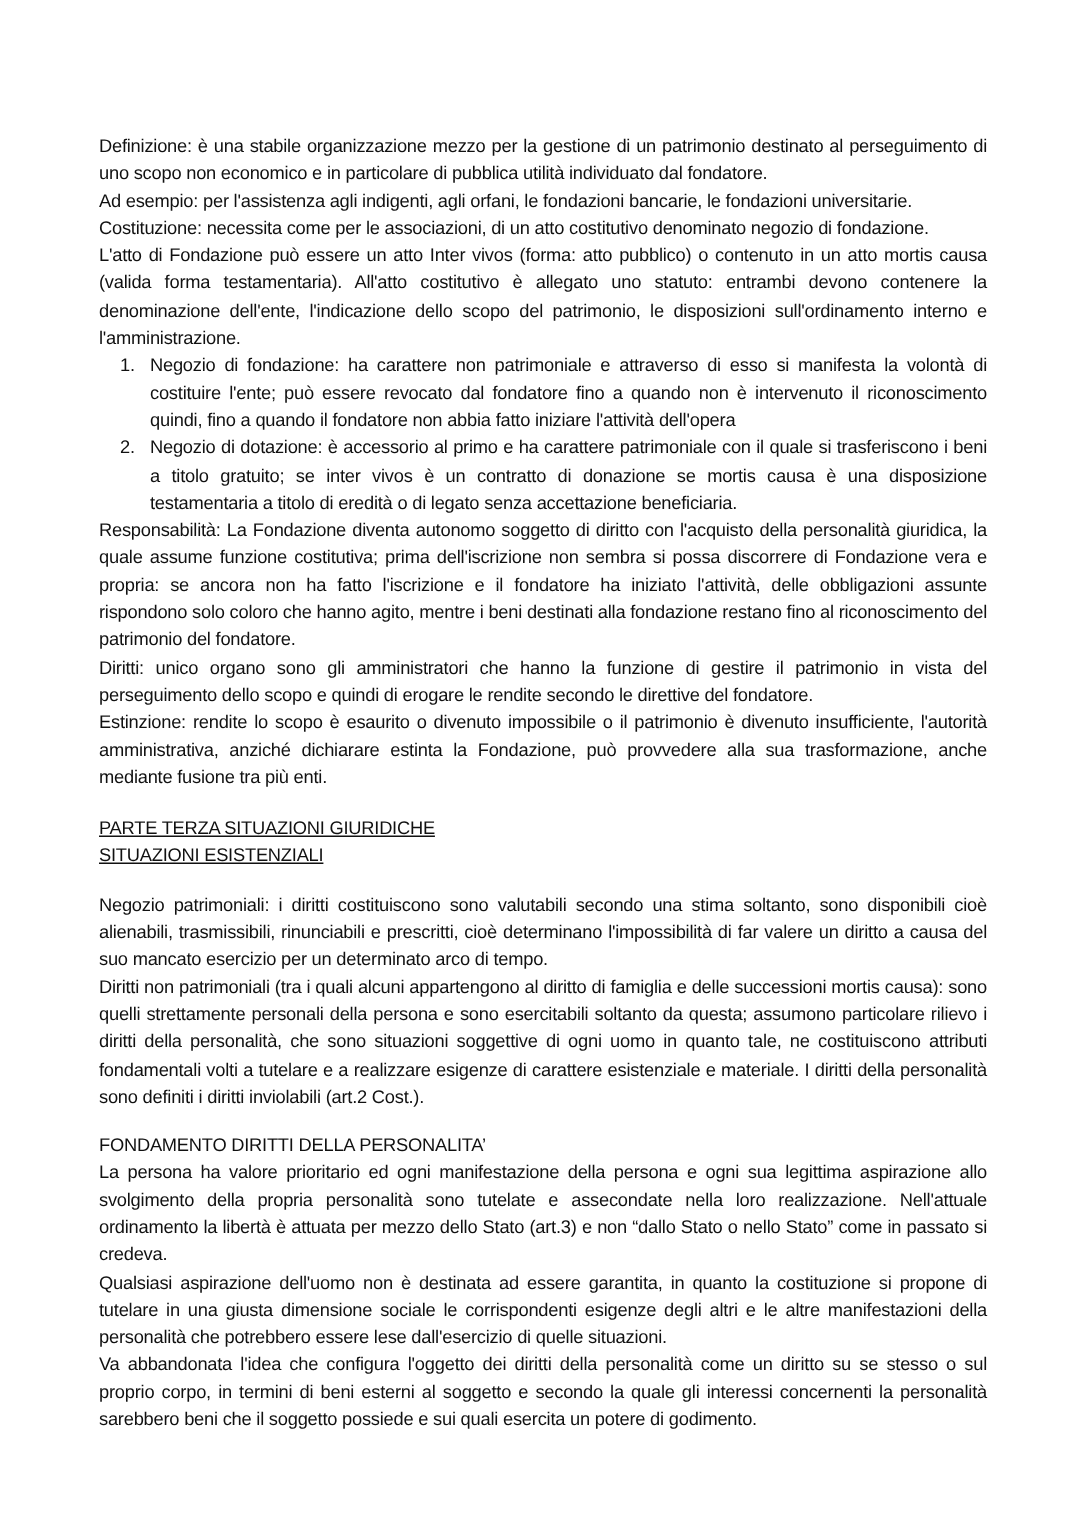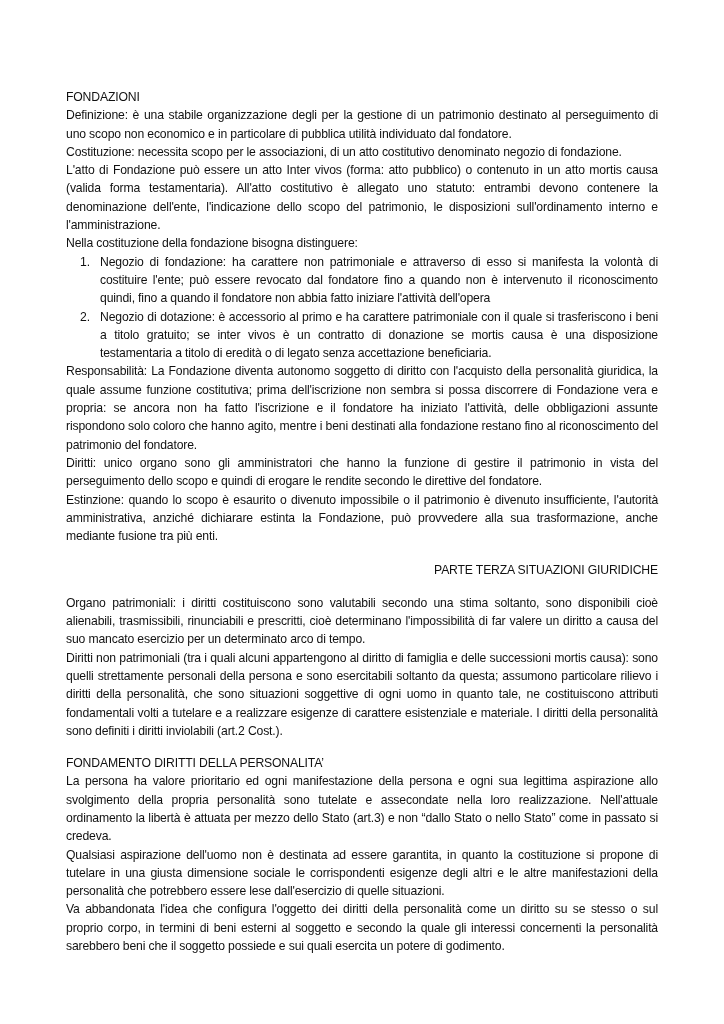--- a/index.html
+++ b/index.html
@@ -9,52 +9,52 @@
     font-family: "Liberation Sans", sans-serif;
     font-size:12.2px; line-height:18.3px; color:#111;
     letter-spacing:-0.15px;
   }
   .p { margin:0; text-align:justify; }
   .p.left { text-align:left; }
   b { font-weight:normal; }
   ol { margin:0; padding:0; list-style:none; }
   ol li { position:relative; padding-left:34px; text-align:justify; }
   ol li .num { position:absolute; left:14px; top:0; }
-  .center { text-align:right; }
+  .center { text-align:left;text-decoration:underline; }
   .gap { height:16px; }
   .gap-sm { height:14px; }
 </style>
 </head>
 <body>
 
 <div class="page">
-  <p class="p left">FONDAZIONI</p>
-  <p class="p"><span>Definizione: è una </span><b>stabile organizzazione</b><span> degli per la </span><b>gestione di un patrimonio</b><span> destinato al </span><b>perseguimento di uno scopo non economico e in particolare di pubblica utilità</b><span> individuato dal fondatore.</span></p>
-  <p class="p"><b>Costituzione</b><span>: necessita scopo per le associazioni, di un </span><b>atto costitutivo</b><span> denominato </span><b>negozio di fondazione</b><span>.</span></p>
+  <p class="p"><span>Definizione: è una </span><b>stabile organizzazione</b><span> mezzo per la </span><b>gestione di un patrimonio</b><span> destinato al </span><b>perseguimento di uno scopo non economico e in particolare di pubblica utilità</b><span> individuato dal fondatore.</span></p>
+  <p class="p left">Ad esempio: per l'assistenza agli indigenti, agli orfani, le fondazioni bancarie, le fondazioni universitarie.</p>
+  <p class="p"><b>Costituzione</b><span>: necessita come per le associazioni, di un </span><b>atto costitutivo</b><span> denominato </span><b>negozio di fondazione</b><span>.</span></p>
   <p class="p"><span>L'atto di Fondazione può essere un </span><b>atto Inter vivos</b><span> (forma: atto pubblico) o contenuto in un </span><b>atto mortis causa</b><span> (valida forma testamentaria). All'atto costitutivo è allegato uno </span><b>statuto</b><span>: entrambi devono contenere la denominazione dell'ente, l'indicazione dello scopo del patrimonio, le disposizioni sull'ordinamento interno e l'amministrazione.</span></p>
-  <p class="p left">Nella costituzione della fondazione bisogna distinguere:</p>
   <ol>
     <li>
       <span class="num">1.</span>
       <span><b>Negozio di fondazione</b><span>: ha carattere non patrimoniale e attraverso di esso si manifesta la volontà di costituire l'ente; può essere revocato dal fondatore fino a quando non è intervenuto il riconoscimento quindi, fino a quando il fondatore non abbia fatto iniziare l'attività dell'opera</span></span>
     </li>
     <li>
       <span class="num">2.</span>
       <span><b>Negozio di dotazione</b><span>: è accessorio al primo e ha carattere patrimoniale con il quale si trasferiscono i beni a titolo gratuito; se </span><b>inter vivos</b><span> è un contratto di donazione se </span><b>mortis causa</b><span> è una disposizione testamentaria a titolo di eredità o di legato senza accettazione beneficiaria.</span></span>
     </li>
   </ol>
   <p class="p"><b>Responsabilità:</b><span> La Fondazione diventa </span><b>autonomo soggetto di diritto</b><span> con </span><b>l'acquisto della personalità giuridica</b><span>, la quale assume funzione costitutiva; prima dell'iscrizione non sembra si possa discorrere di Fondazione vera e propria: se ancora non ha fatto l'iscrizione e il fondatore ha iniziato l'attività, delle obbligazioni assunte rispondono solo coloro che hanno agito, mentre i beni destinati alla fondazione restano fino al riconoscimento del patrimonio del fondatore.</span></p>
   <p class="p"><b>Diritti</b><span>: unico organo sono gli amministratori che hanno la funzione di </span><b>gestire il patrimonio</b><span> in vista del perseguimento dello scopo e quindi di erogare le rendite secondo le direttive del fondatore.</span></p>
-  <p class="p"><b>Estinzione</b><span>: quando lo </span><b>scopo è esaurito</b><span> o divenuto </span><b>impossibile</b><span> o il patrimonio è divenuto insufficiente, l'autorità amministrativa, anziché dichiarare estinta la Fondazione, può provvedere alla sua </span><b>trasformazione</b><span>, anche mediante fusione tra più enti.</span></p>
+  <p class="p"><b>Estinzione</b><span>: rendite lo </span><b>scopo è esaurito</b><span> o divenuto </span><b>impossibile</b><span> o il patrimonio è divenuto insufficiente, l'autorità amministrativa, anziché dichiarare estinta la Fondazione, può provvedere alla sua </span><b>trasformazione</b><span>, anche mediante fusione tra più enti.</span></p>
 
   <div class="gap"></div>
   <p class="p center">PARTE TERZA SITUAZIONI GIURIDICHE</p>
+  <p class="p center">SITUAZIONI ESISTENZIALI</p>
   <div class="gap-sm"></div>
 
-  <p class="p"><b>Organo patrimoniali</b><span>: i diritti costituiscono sono </span><b>valutabili secondo una stima soltanto</b><span>, sono disponibili cioè alienabili, trasmissibili, rinunciabili e prescritti, cioè determinano l'impossibilità di far valere un diritto a causa del suo mancato esercizio per un determinato arco di tempo.</span></p>
+  <p class="p"><b>Negozio patrimoniali</b><span>: i diritti costituiscono sono </span><b>valutabili secondo una stima soltanto</b><span>, sono disponibili cioè alienabili, trasmissibili, rinunciabili e prescritti, cioè determinano l'impossibilità di far valere un diritto a causa del suo mancato esercizio per un determinato arco di tempo.</span></p>
   <p class="p"><b>Diritti non patrimoniali</b><span> (tra i quali alcuni appartengono al diritto di famiglia e delle successioni mortis causa): sono quelli </span><b>strettamente personali</b><span> della persona e sono esercitabili soltanto da questa; assumono particolare rilievo i </span><b>diritti della personalità</b><span>, che sono situazioni soggettive di ogni uomo in quanto tale, ne costituiscono attributi fondamentali volti a tutelare e a realizzare esigenze di carattere esistenziale e materiale. I diritti della personalità sono definiti i </span><b>diritti inviolabili</b><span> (art.2 Cost.).</span></p>
 
   <div class="gap-sm"></div>
   <p class="p left">FONDAMENTO DIRITTI DELLA PERSONALITA’</p>
   <p class="p"><span>La </span><b>persona ha valore prioritario</b><span> ed ogni manifestazione della persona e ogni sua legittima aspirazione allo svolgimento della propria personalità sono tutelate e assecondate nella loro realizzazione. Nell'attuale ordinamento </span><b>la libertà è attuata per mezzo dello Stato</b><span> (art.3) e non “dallo Stato o nello Stato” come in passato si credeva.</span></p>
   <p class="p"><span>Qualsiasi aspirazione dell'uomo non è destinata ad essere garantita, in quanto la costituzione si propone di </span><b>tutelare in una giusta dimensione sociale</b><span> le corrispondenti esigenze degli altri e le altre manifestazioni della personalità che potrebbero essere lese dall'esercizio di quelle situazioni.</span></p>
   <p class="p"><span>Va abbandonata l'idea che configura l'oggetto dei diritti della personalità come un diritto su se stesso o sul proprio corpo, in termini di beni esterni al soggetto e secondo la quale gli interessi concernenti la personalità sarebbero beni che il soggetto possiede e sui quali esercita un potere di godimento.</span></p>
 </div>
 
 </body></html>

